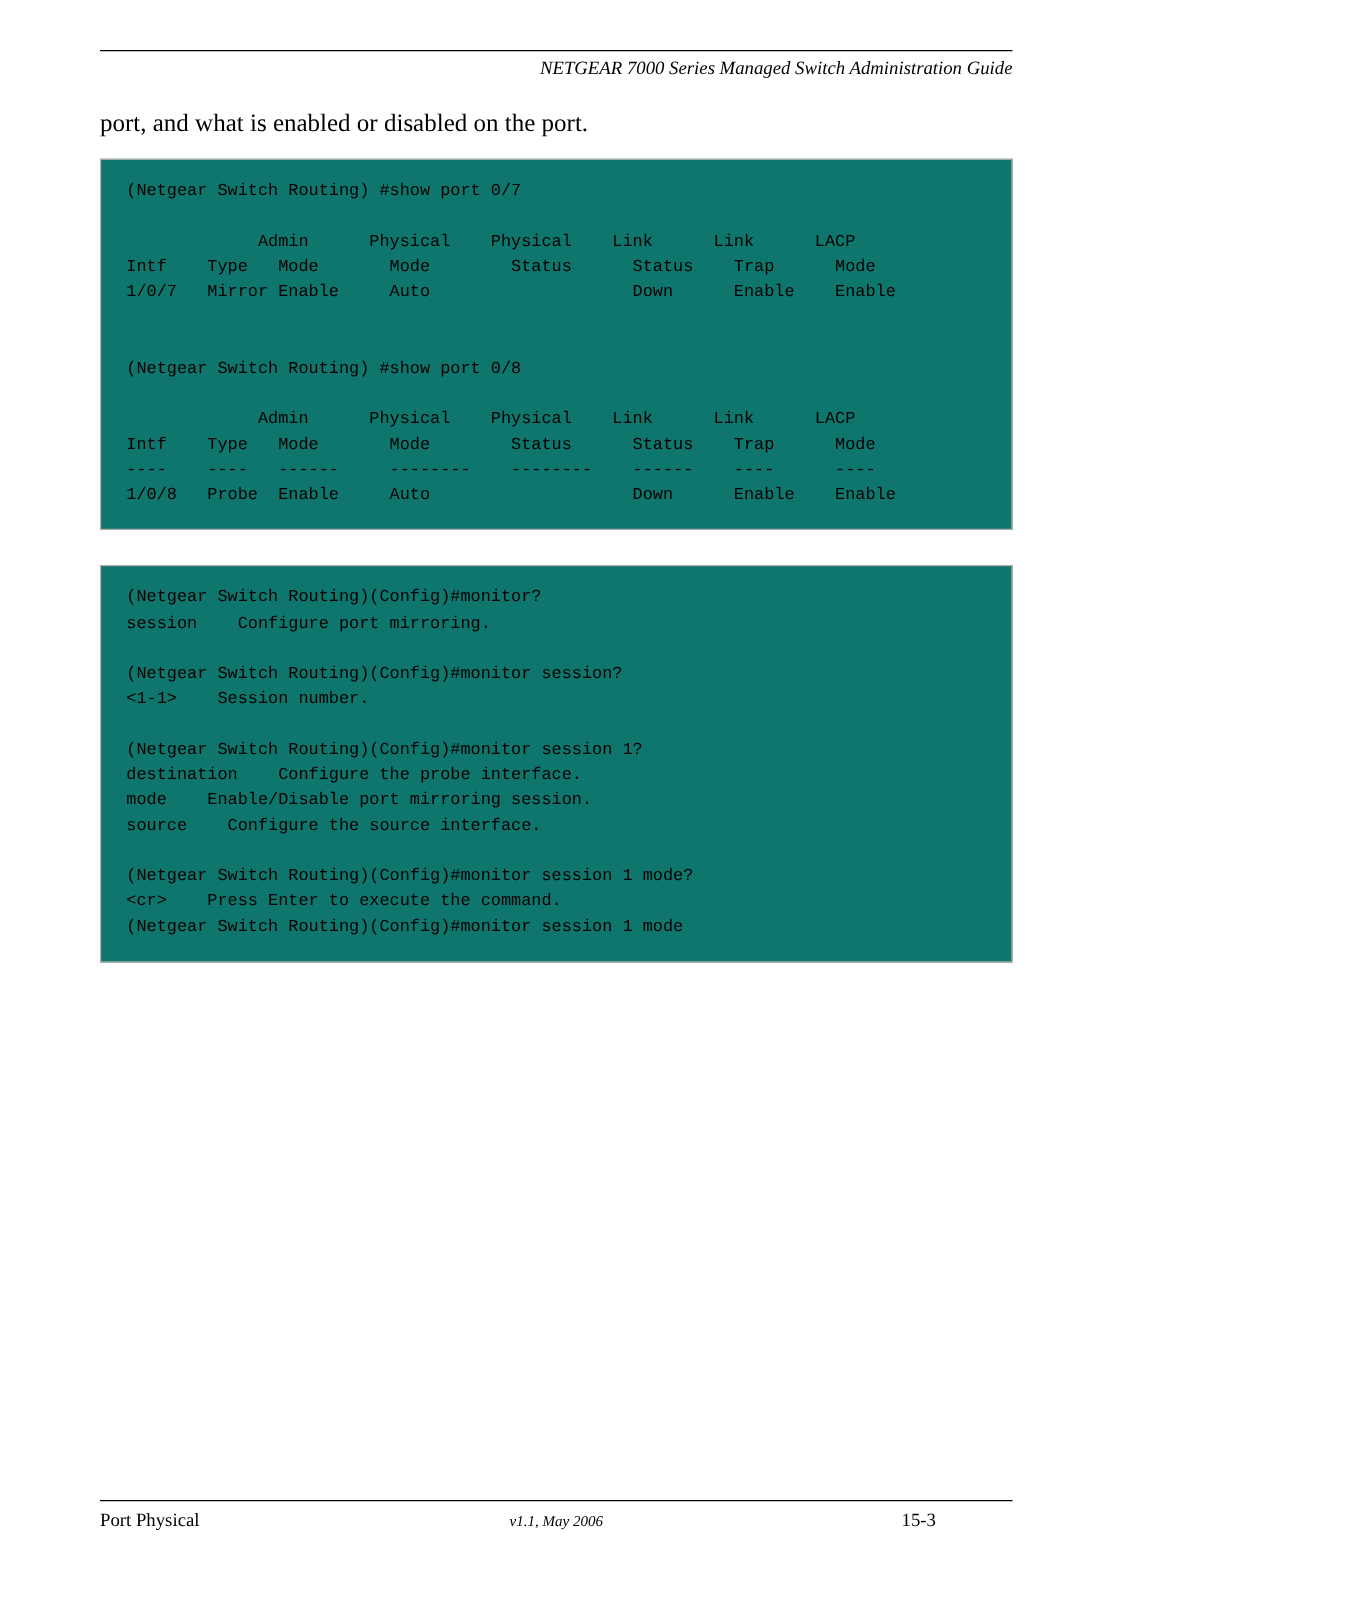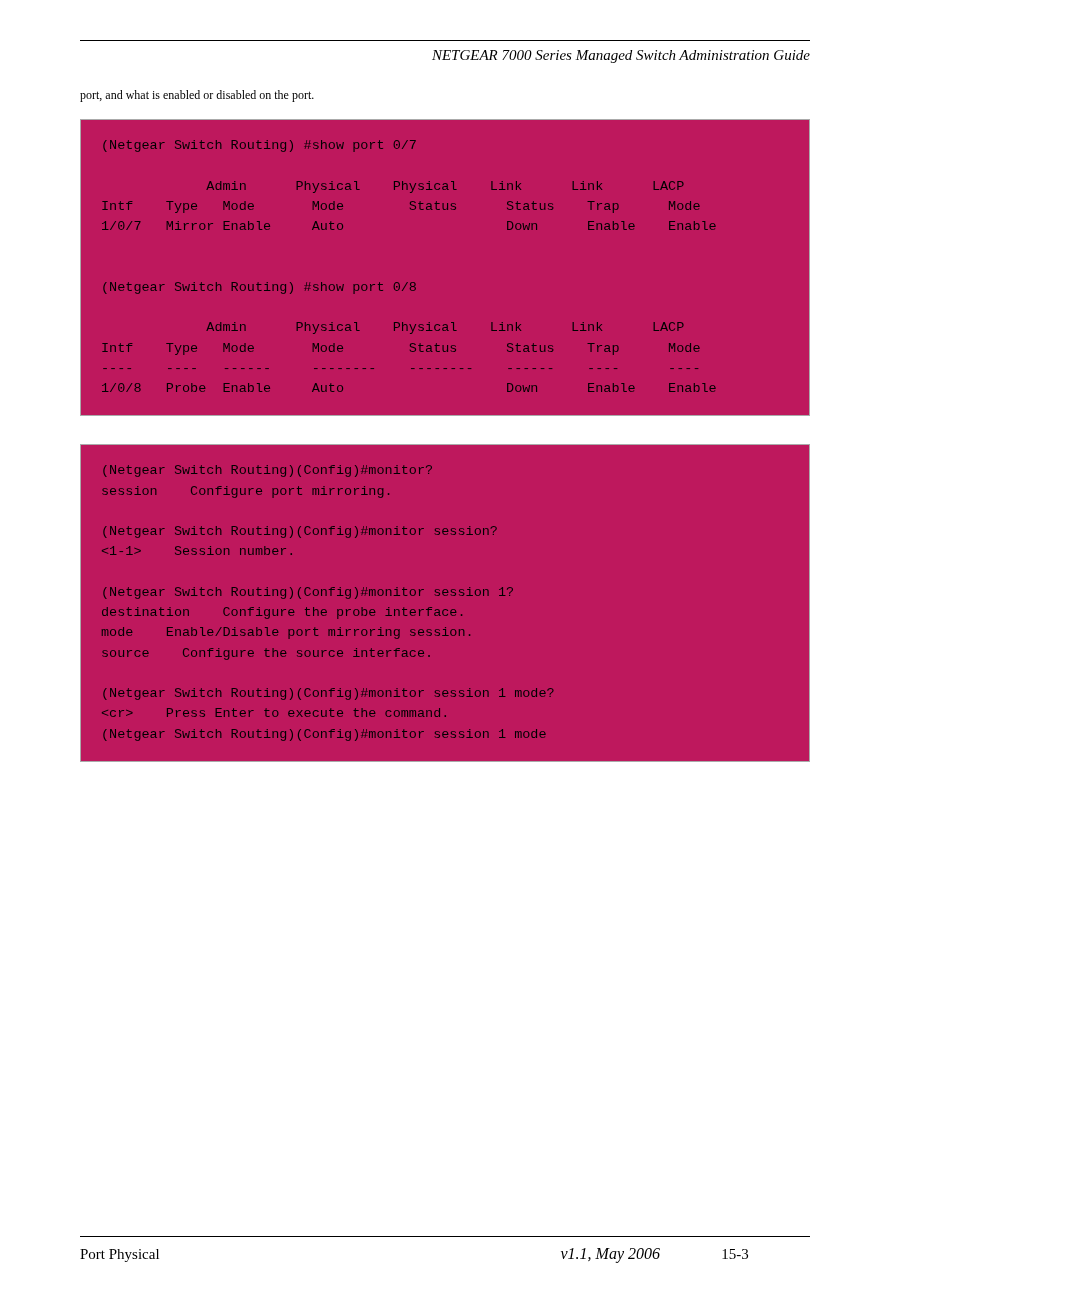--- a/index.html
+++ b/index.html
@@ -14,48 +14,48 @@
       background: #ffffff;
       font-family: 'Times New Roman', Times, serif;
       font-size: 16px;
       color: #000000;
       position: relative;
     }
 
     .page-container {
       width: 890px;
       min-height: 1296px;
-      padding: 40px 80px 33px 80px;
+      padding: 40px 80px 70px 80px;
       display: flex;
       flex-direction: column;
     }
 
     .header-rule {
       border: none;
       border-top: 1px solid #000;
       margin-bottom: 6px;
     }
 
     .header-title {
       font-style: italic;
       font-size: 15px;
       text-align: right;
       margin-bottom: 24px;
       font-family: 'Times New Roman', Times, serif;
     }
 
     .intro-text {
-      font-size: 12px;
+      font-size: 20px;
       margin-bottom: 16px;
       font-family: 'Times New Roman', Times, serif;
     }
 
     .code-box {
       border: 1px solid #aaa;
-      background: #be185d;
+      background: #0f766e;
       padding: 16px 20px;
       margin-bottom: 28px;
       font-family: 'Courier New', Courier, monospace;
       font-size: 13.5px;
       line-height: 1.5;
       white-space: pre;
     }
 
     .section-heading {
       font-size: 26px;
@@ -79,23 +79,23 @@
 
     .footer {
       display: flex;
       justify-content: space-between;
       align-items: center;
       font-size: 15px;
       font-family: 'Times New Roman', Times, serif;
     }
 
     .footer-center {
-      text-align: right;
+      text-align: center;
       font-style: italic;
-      font-size: 16px;
+      font-size: 12px;
       flex: 1;
     }
 
     .footer-left {
       min-width: 150px;
     }
 
     .footer-right {
       min-width: 150px;
       text-align: center;

